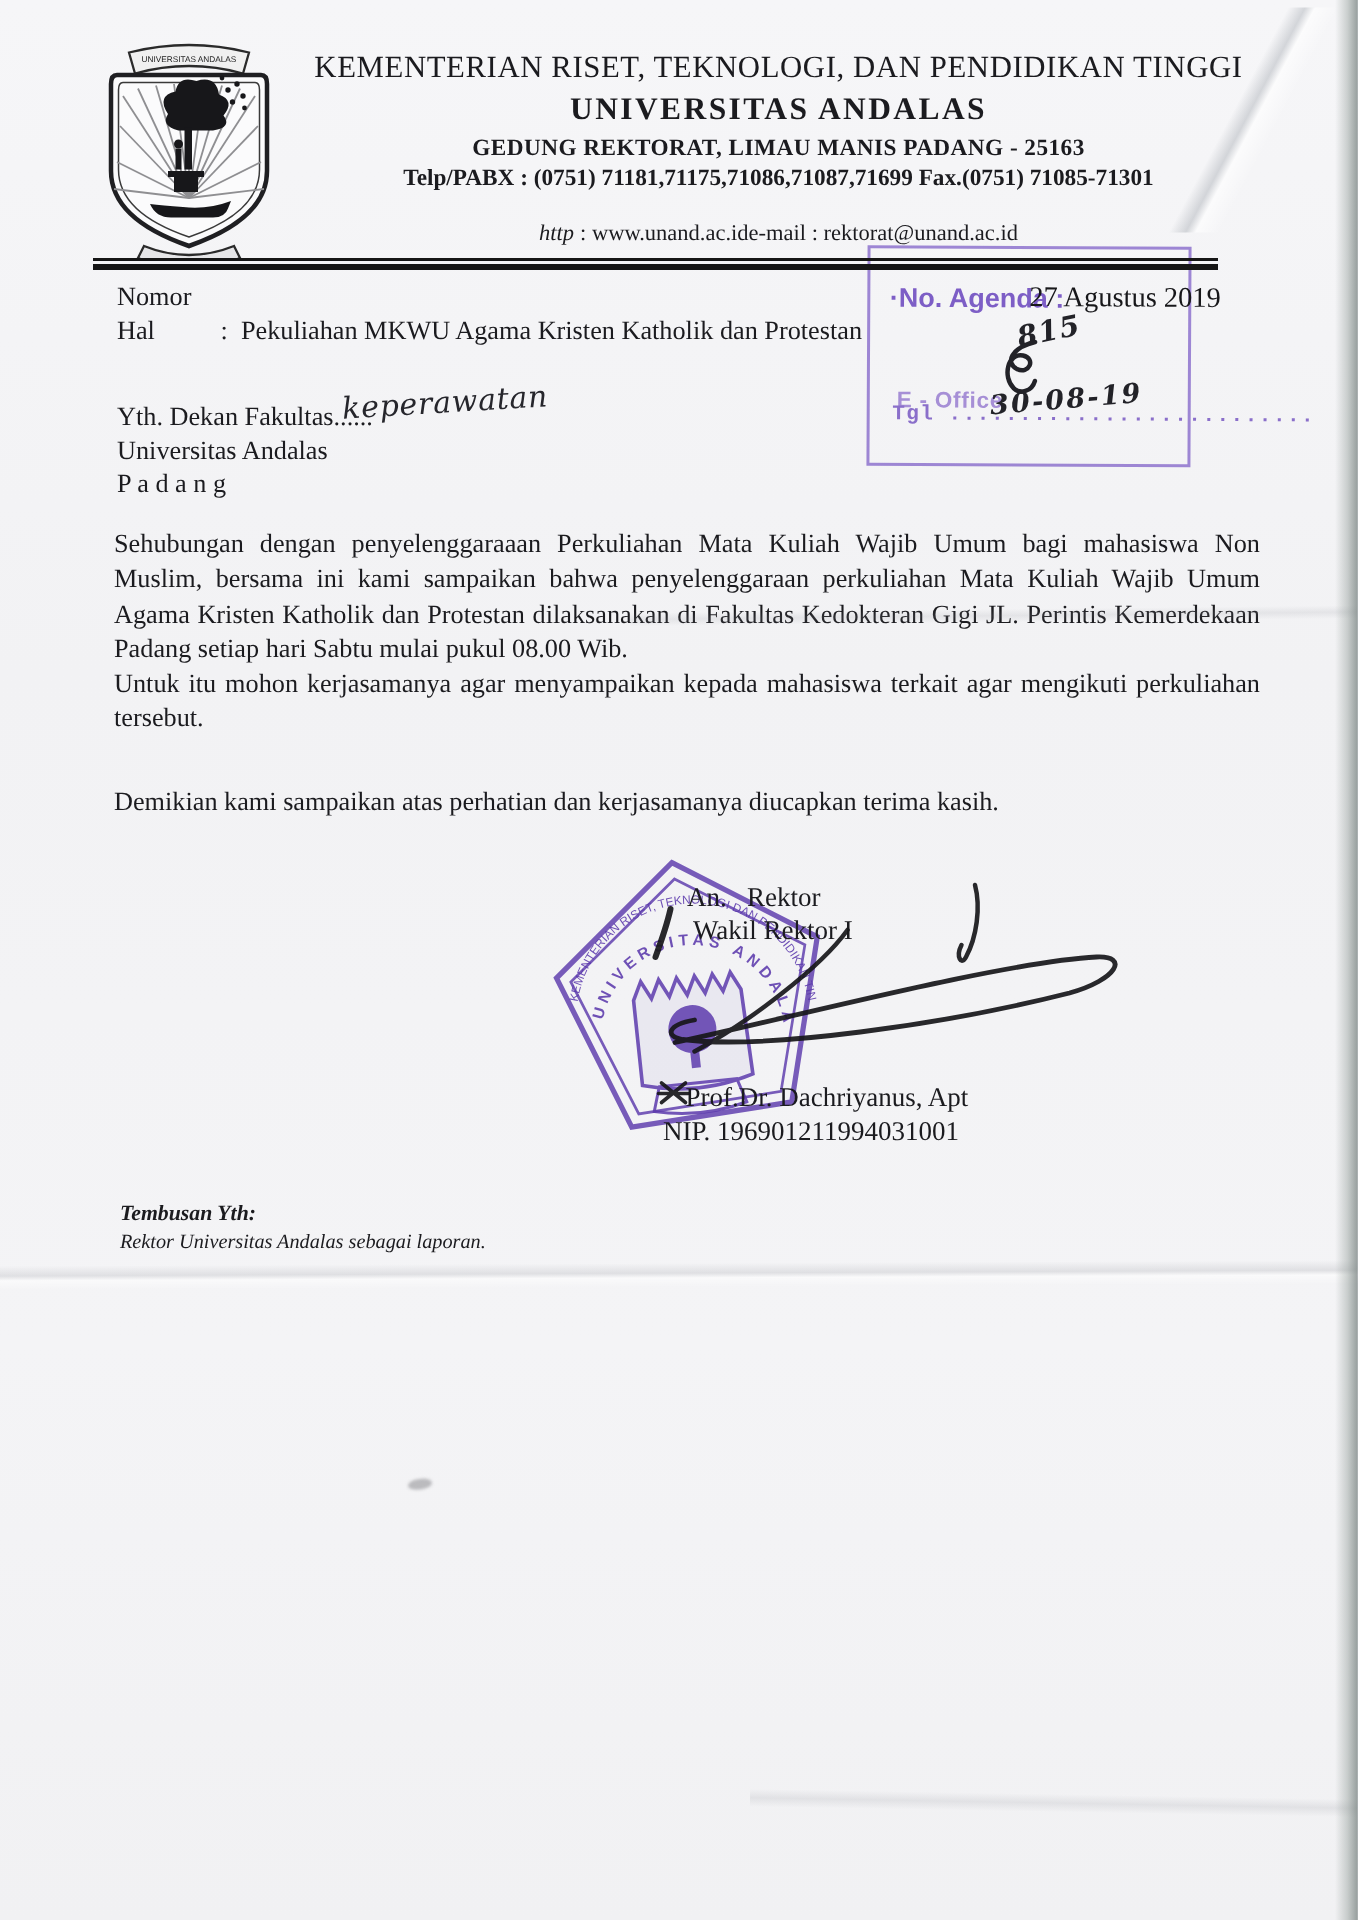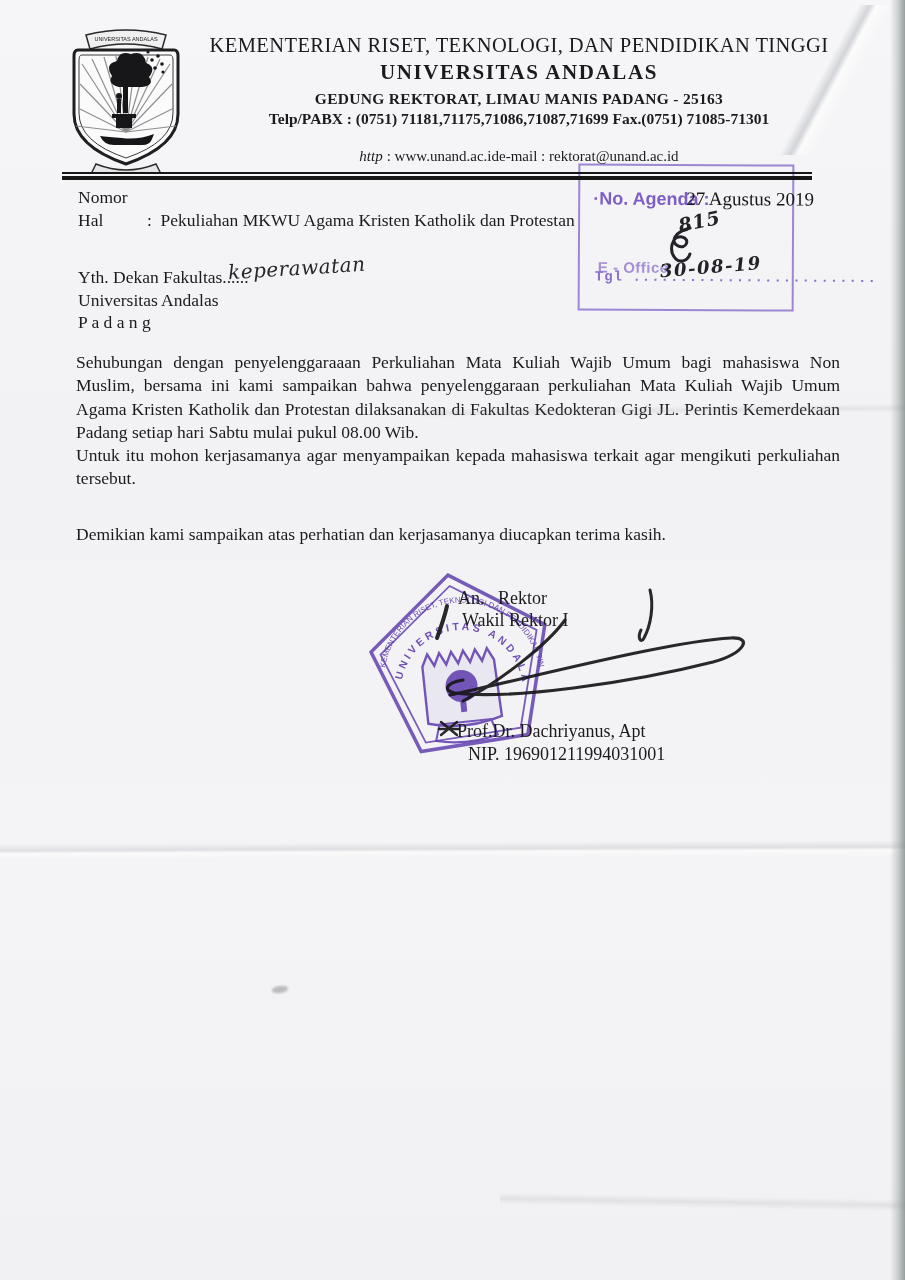--- a/index.html
+++ b/index.html
@@ -64,21 +64,21 @@
   
   .body-block { position:absolute; left:76px; top:351px; width:764px; font-size:17.5px; line-height:23.3px; text-align:justify; z-index:5; }
   .body-block p { margin:0; }
   .closing { position:absolute; left:76px; top:524px; font-size:17.5px; z-index:5; }
 
   
   .sig-text { position:absolute; font-size:18px; z-index:5;text-align:right; }
   .sig-an    { left:458px; top:588px; white-space:pre; }
   .sig-title { left:462px; top:610px; }
   .sig-name  { left:457px; top:721px; }
-  .sig-nip   { left:468px; top:744px; }
+  .sig-nip   { left:442px; top:744px; }
   .stamp-svg { position:absolute; left:366px; top:568px; z-index:4; }
   .sign-svg  { position:absolute; left:415px; top:583px; z-index:6; }
 
   
   .cc { position:absolute; left:80px; top:801px; font-style:italic; z-index:5; }
   .cc-label { font-size:14.5px; font-weight:bold; }
   .cc-item { font-size:13.5px; margin-top:2px; }
 </style>
 </head>
 <body>
@@ -211,14 +211,18 @@
   <svg class="sign-svg" width="340" height="180" viewBox="0 0 340 180">
     <g fill="none" stroke="#17171a" stroke-linecap="round" opacity=".92">
       <path d="M32 23 C30 32 26 44 22 55" stroke-width="4"></path>
       <path d="M235 7 C239 22 236 42 229 55 C226 61 222 55 226 47" stroke-width="3"></path>
       <path d="M150 37 C132 62 85 98 48 118" stroke-width="3"></path>
       <path d="M35 112 C110 96 255 58 316 55 C338 54 330 70 298 79 C215 100 95 117 40 110 C28 108 30 100 48 97" stroke-width="3.2"></path>
       <path d="M26 139 L42 152 M42 139 L26 152 M24 146 L44 146" stroke-width="2.4"></path>
     </g>
   </svg>
 
+  <div class="cc">
+    <div class="cc-label">Tembusan Yth:</div>
+    <div class="cc-item">Rektor Universitas Andalas sebagai laporan.</div>
+  </div>
 
 </div>
 
 </body></html>

